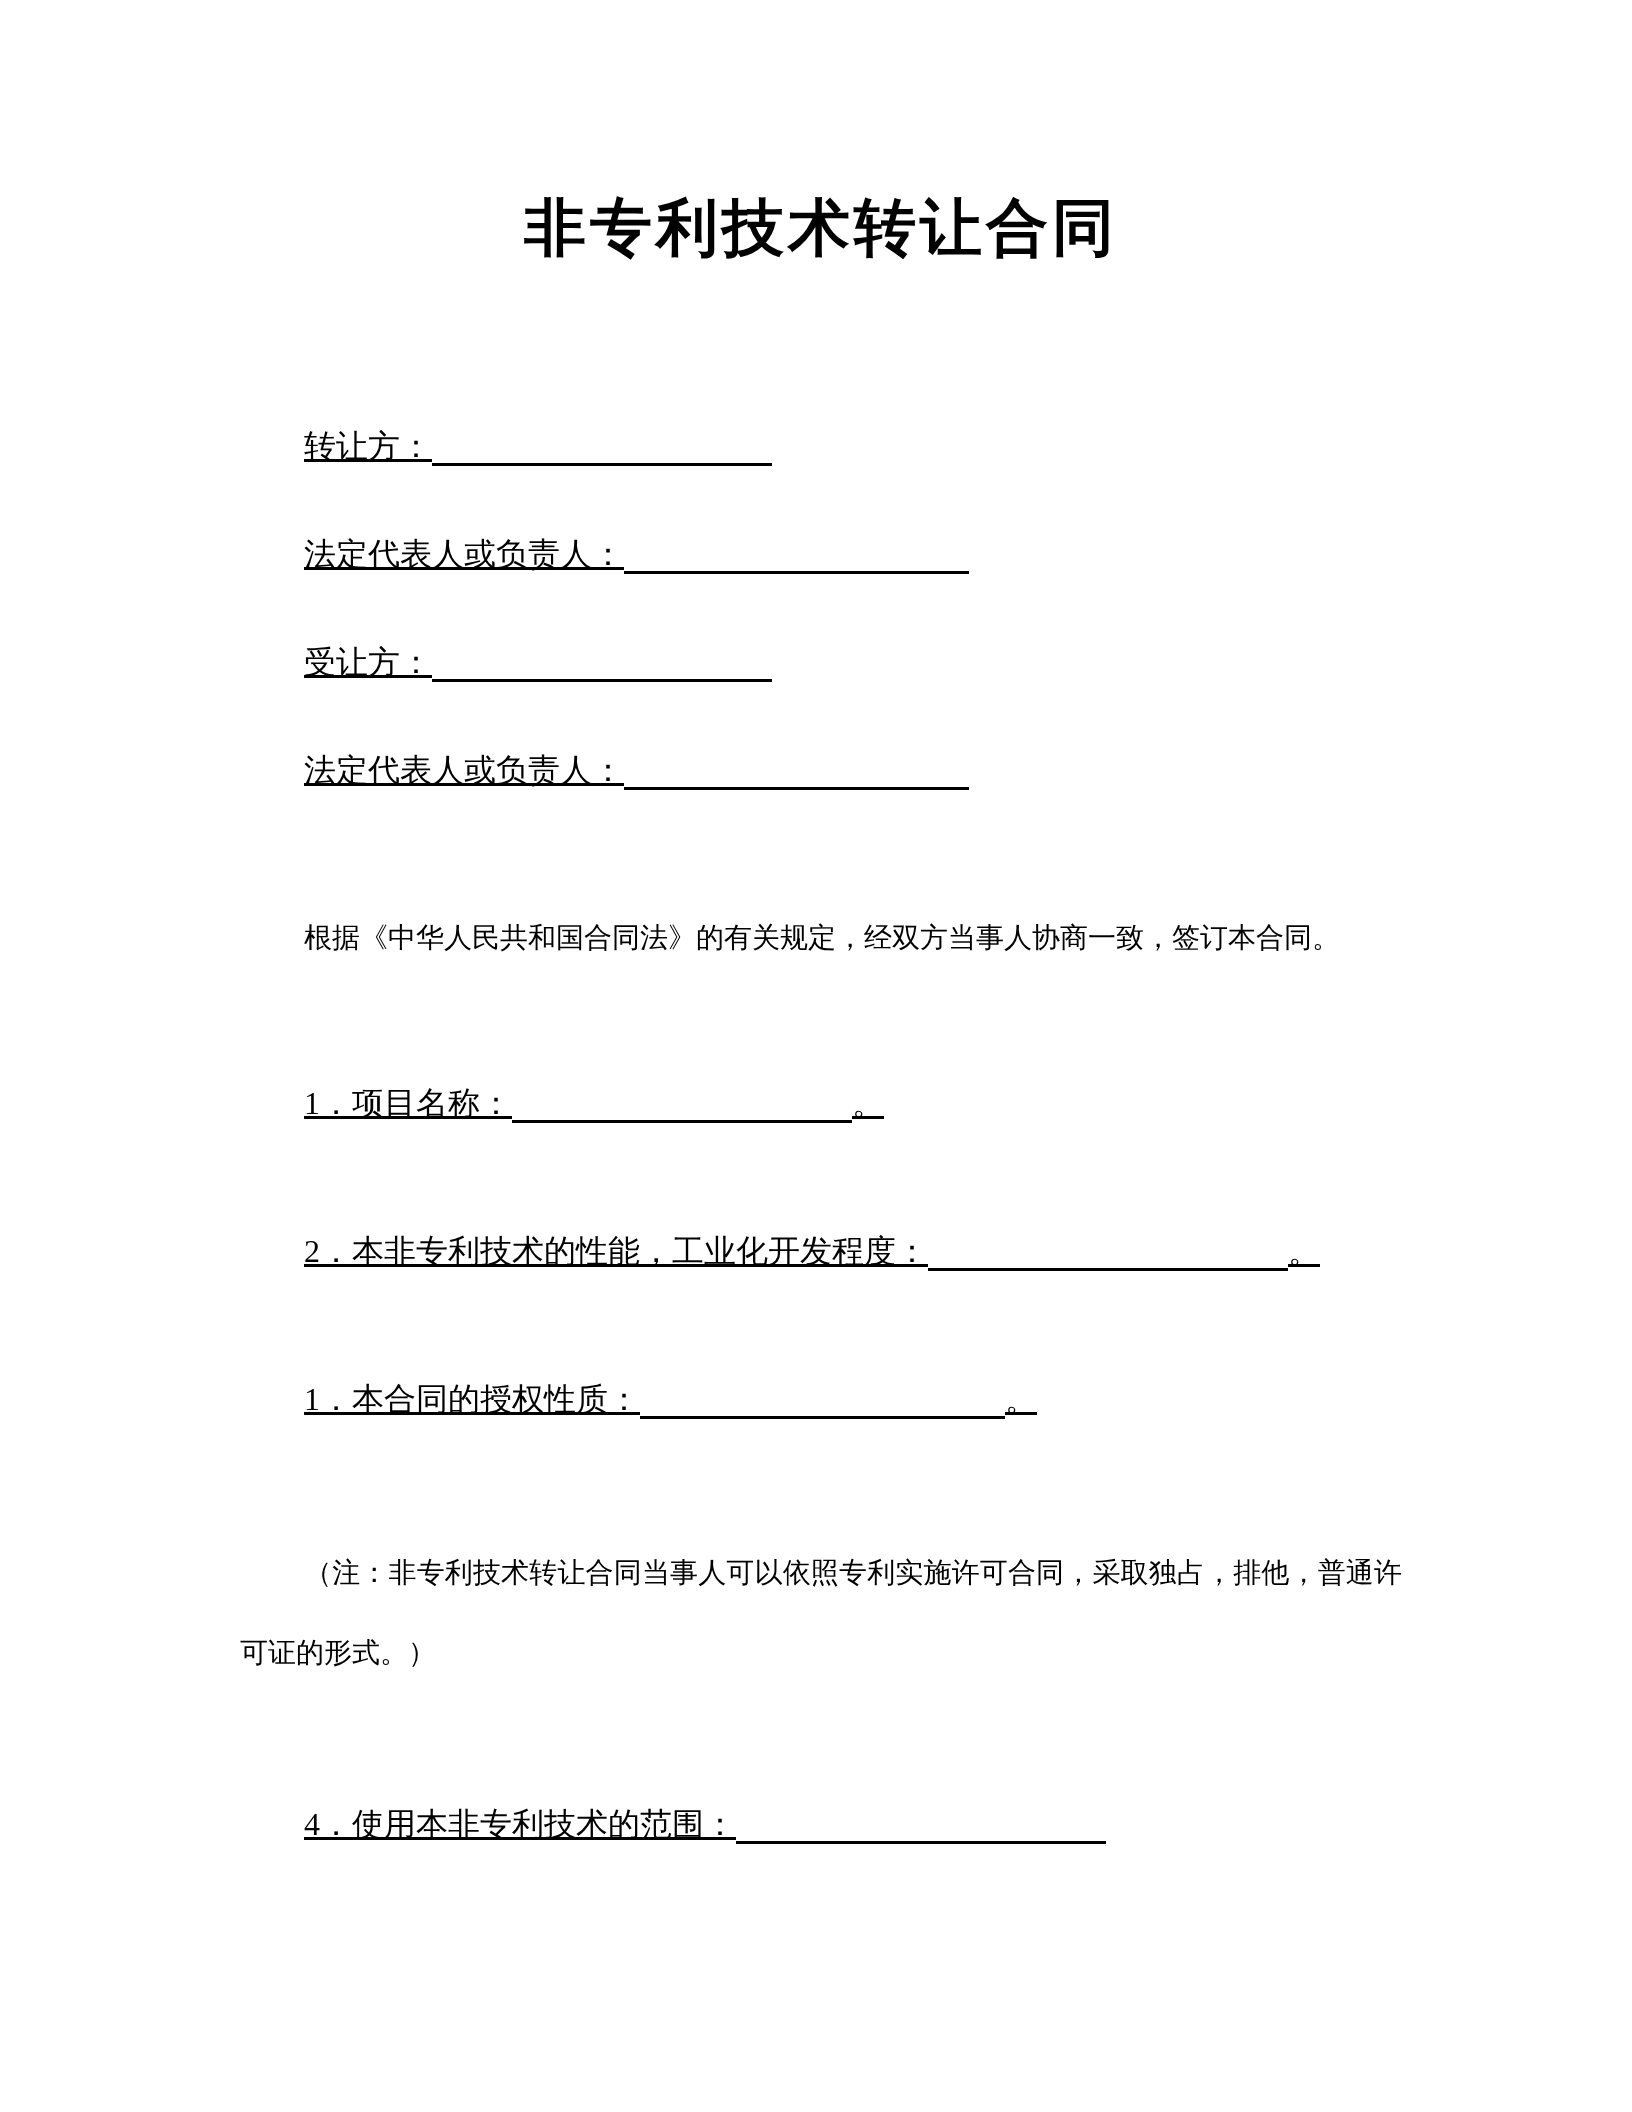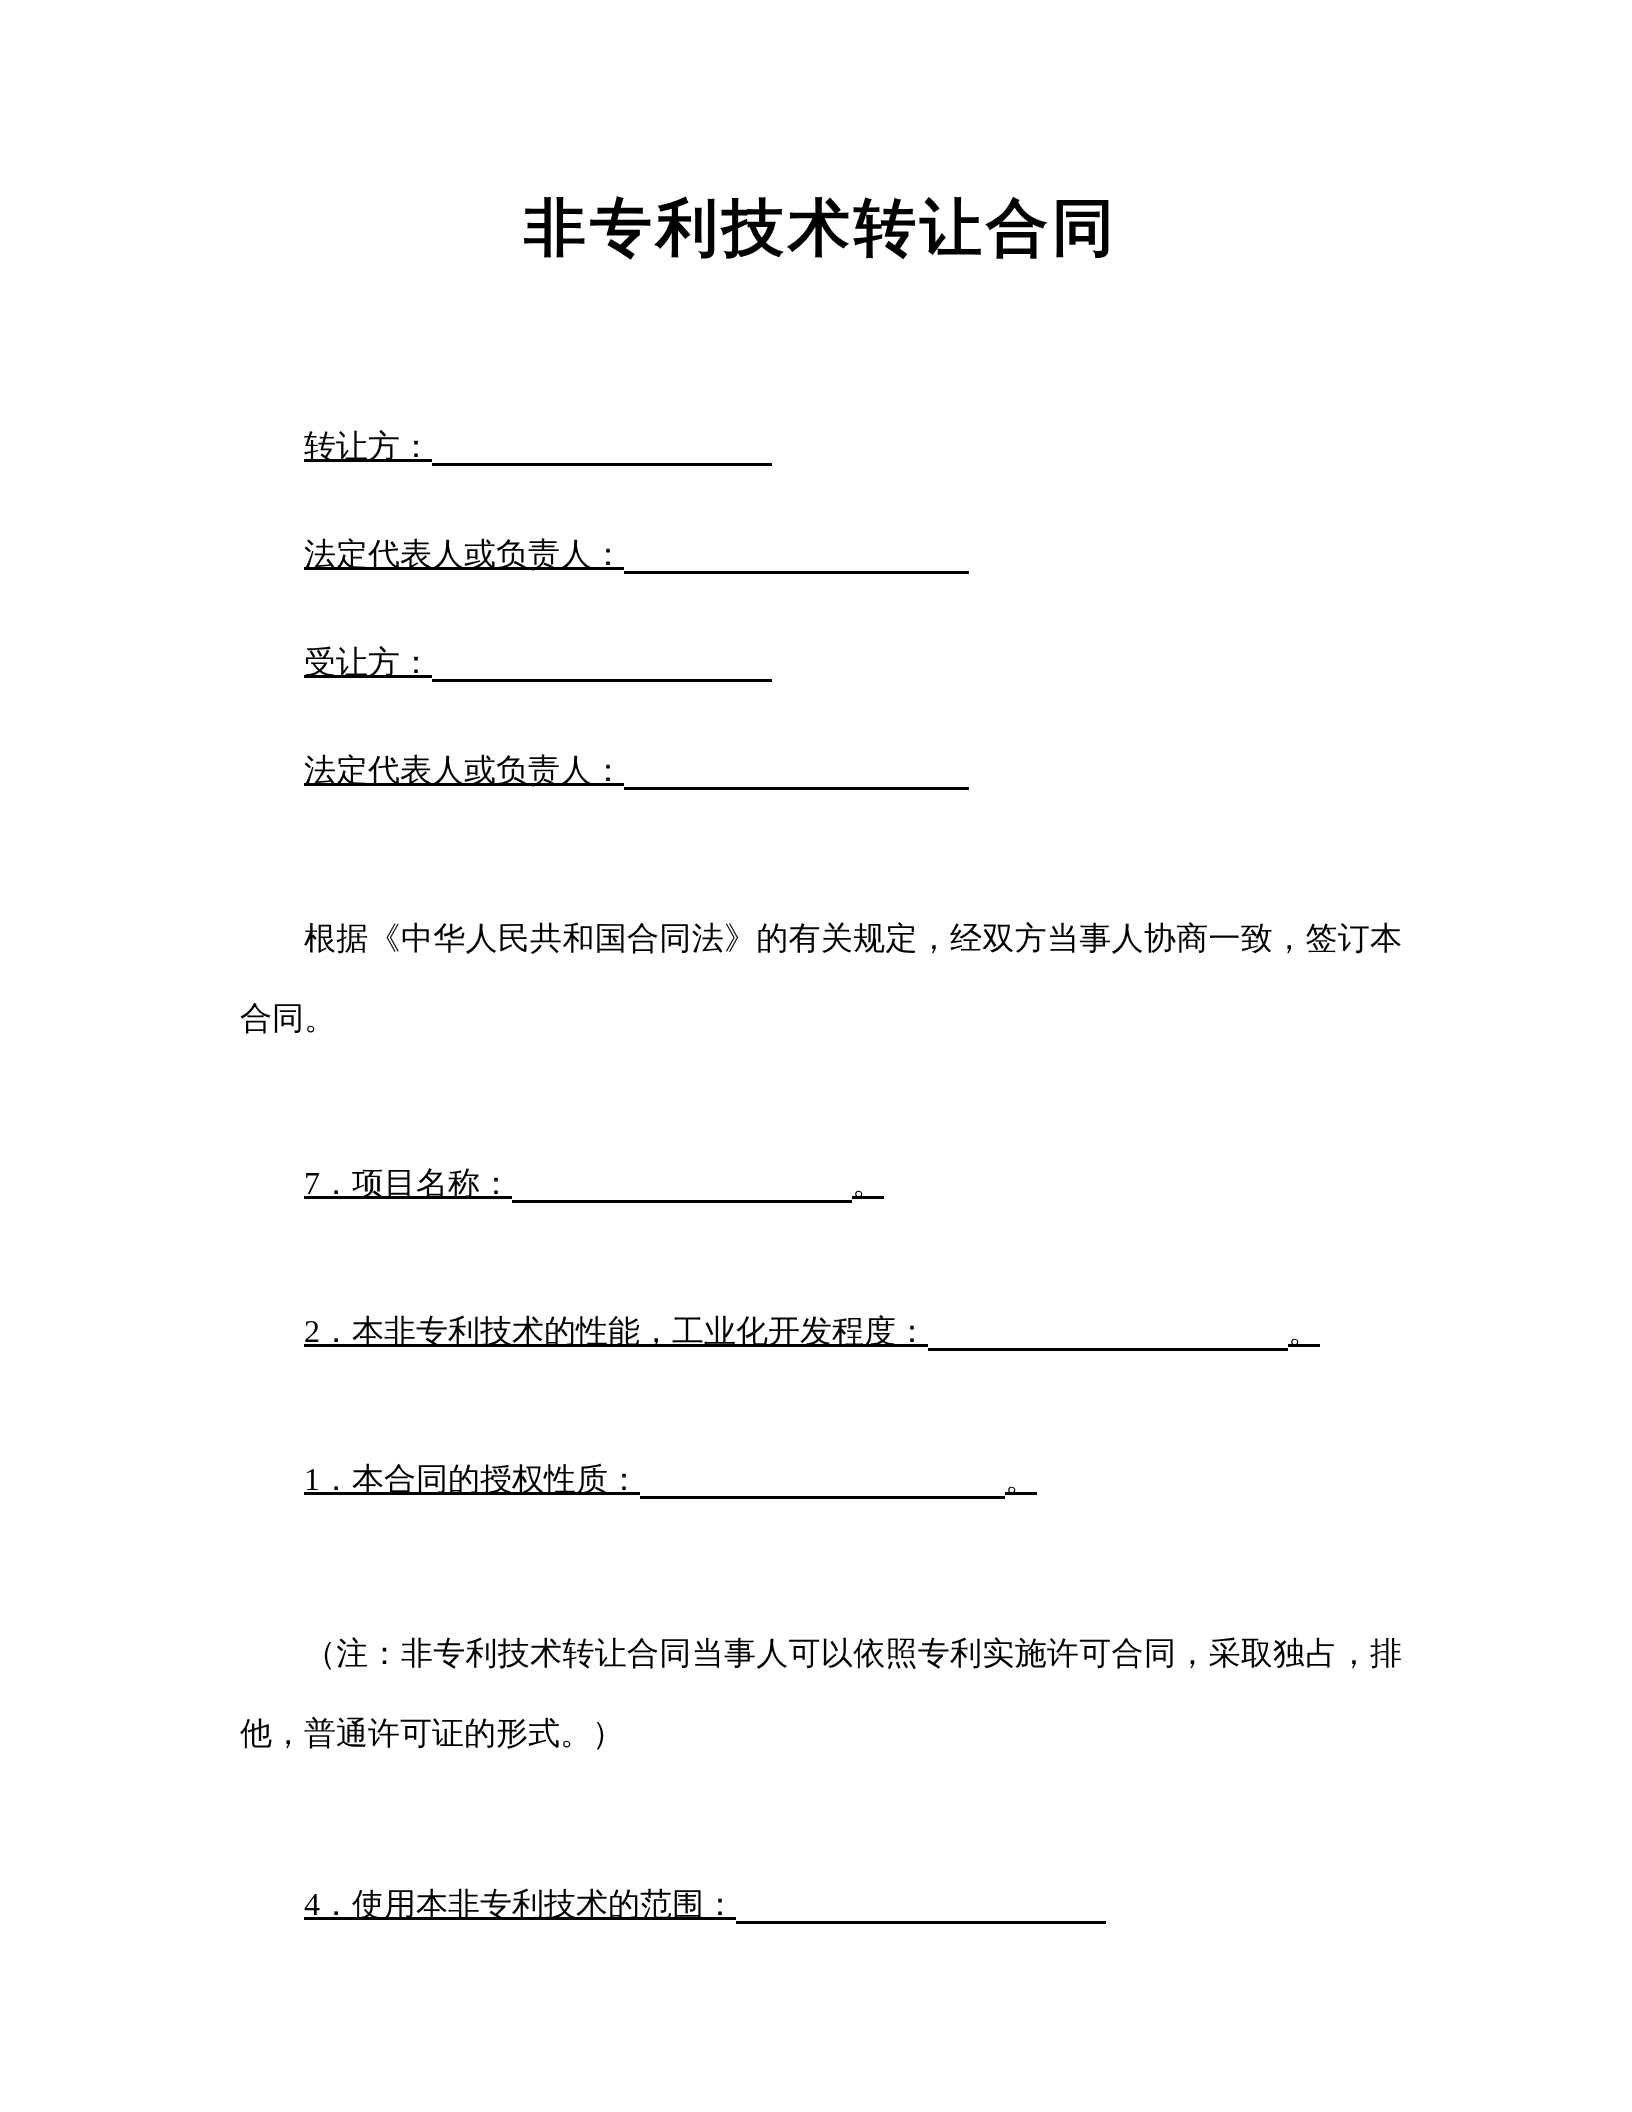--- a/index.html
+++ b/index.html
@@ -36,21 +36,21 @@
   .party-row + .party-row { margin-top: 68px; }
 
   .blank-line {
     display: inline-block;
     height: 36px;
     border-bottom: 3px solid #000000;
     vertical-align: bottom;
   }
 
   .para {
-    font-size: 32px;
+    font-size: 28px;
     line-height: 80px;
     text-indent: 64px;
     text-align: justify;
     color: #000000;
   }
   .intro { margin-top: 108px; }
 
   .items-a { margin-top: 105px; }
   .item-row + .item-row { margin-top: 108px; }
 
@@ -80,21 +80,21 @@
 
   <div class="field-row party-row">
     <span>法定代表人或负责人：</span><span class="blank-line" style="width: 345px;"></span>
   </div>
 </section>
 
     <p class="para intro">根据《中华人民共和国合同法》的有关规定，经双方当事人协商一致，签订本合同。</p>
 
     <section class="items-a">
   <div class="field-row item-row">
-    <span>7．项目名称：</span><span class="blank-line" style="width: 340px;"></span><span>。</span>
+    <span>1．项目名称：</span><span class="blank-line" style="width: 340px;"></span><span>。</span>
   </div>
 
   <div class="field-row item-row">
     <span>2．本非专利技术的性能，工业化开发程度：</span><span class="blank-line" style="width: 360px;"></span><span>。</span>
   </div>
 
   <div class="field-row item-row">
     <span>1．本合同的授权性质：</span><span class="blank-line" style="width: 365px;"></span><span>。</span>
   </div>
 </section>

